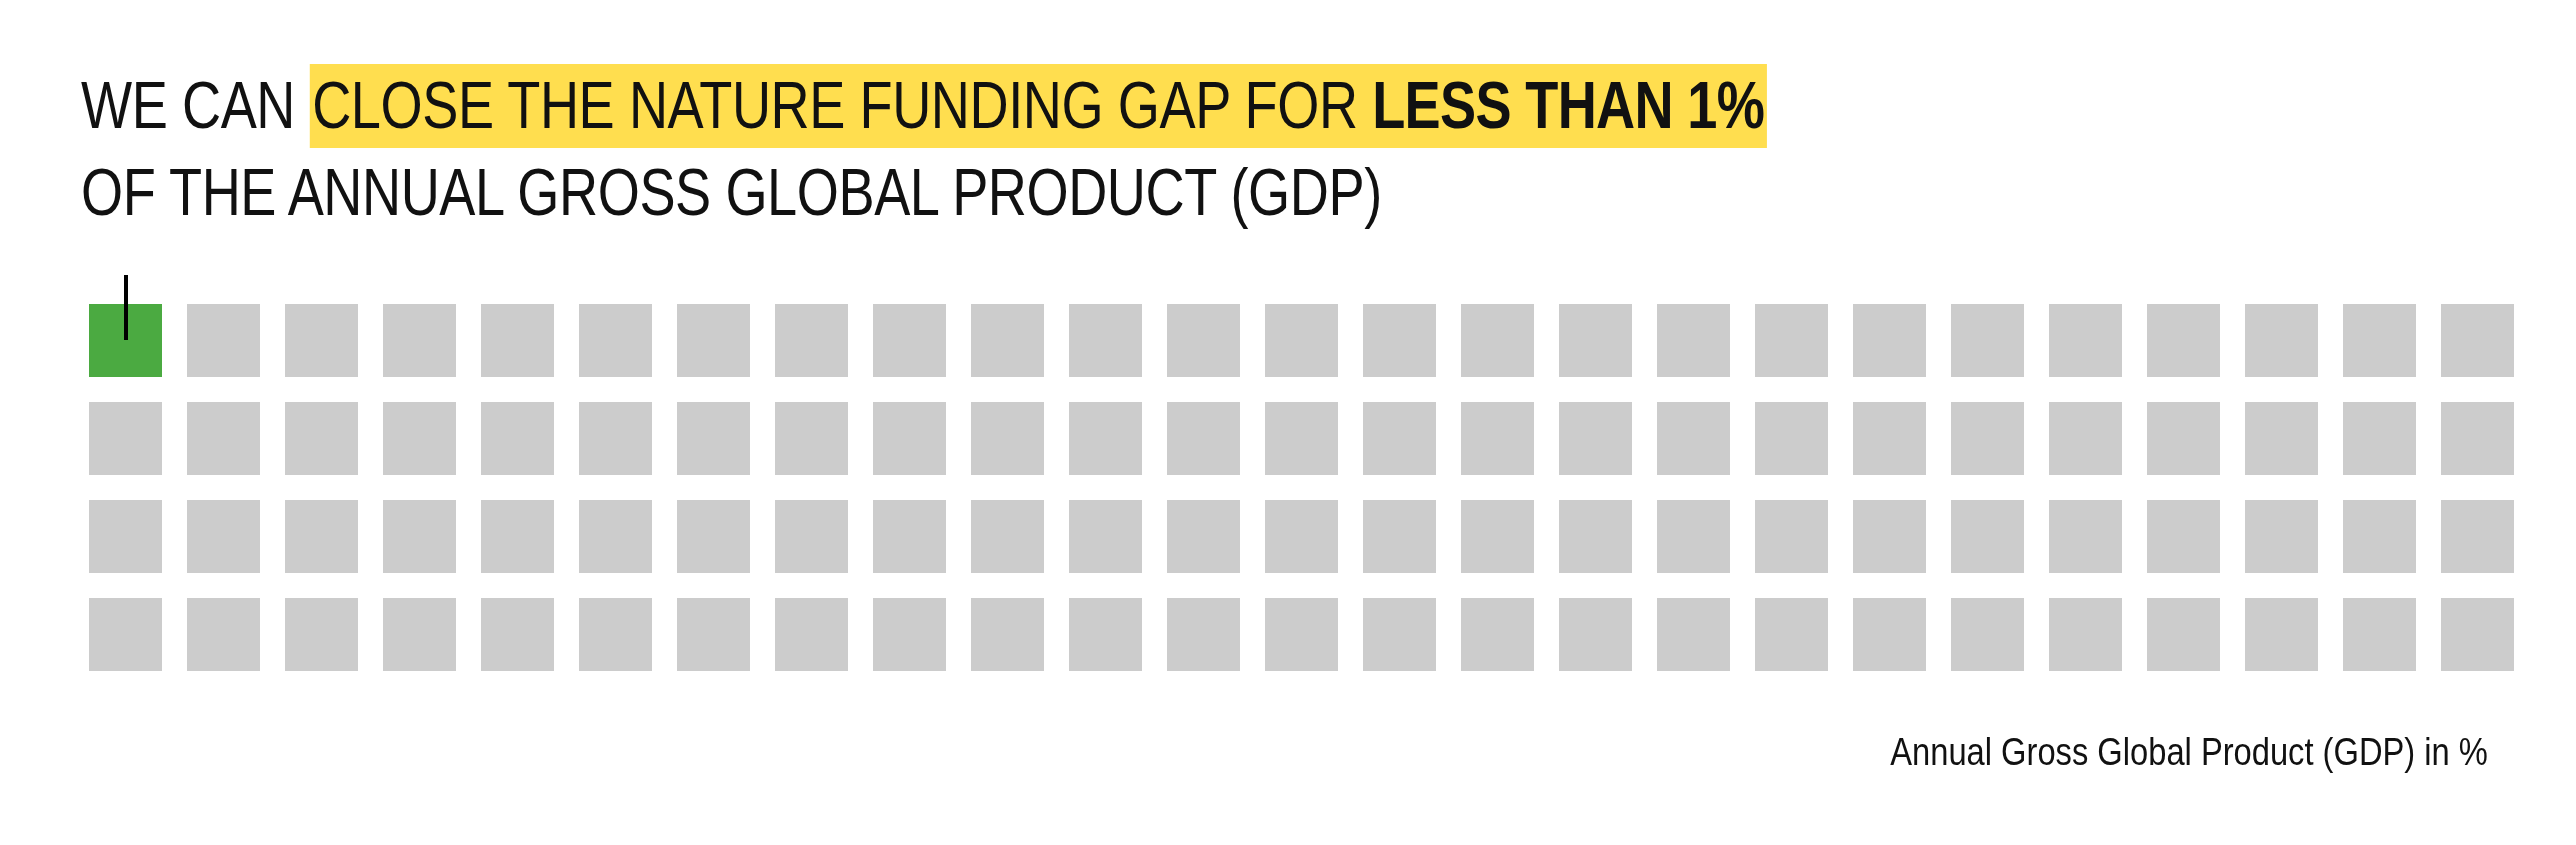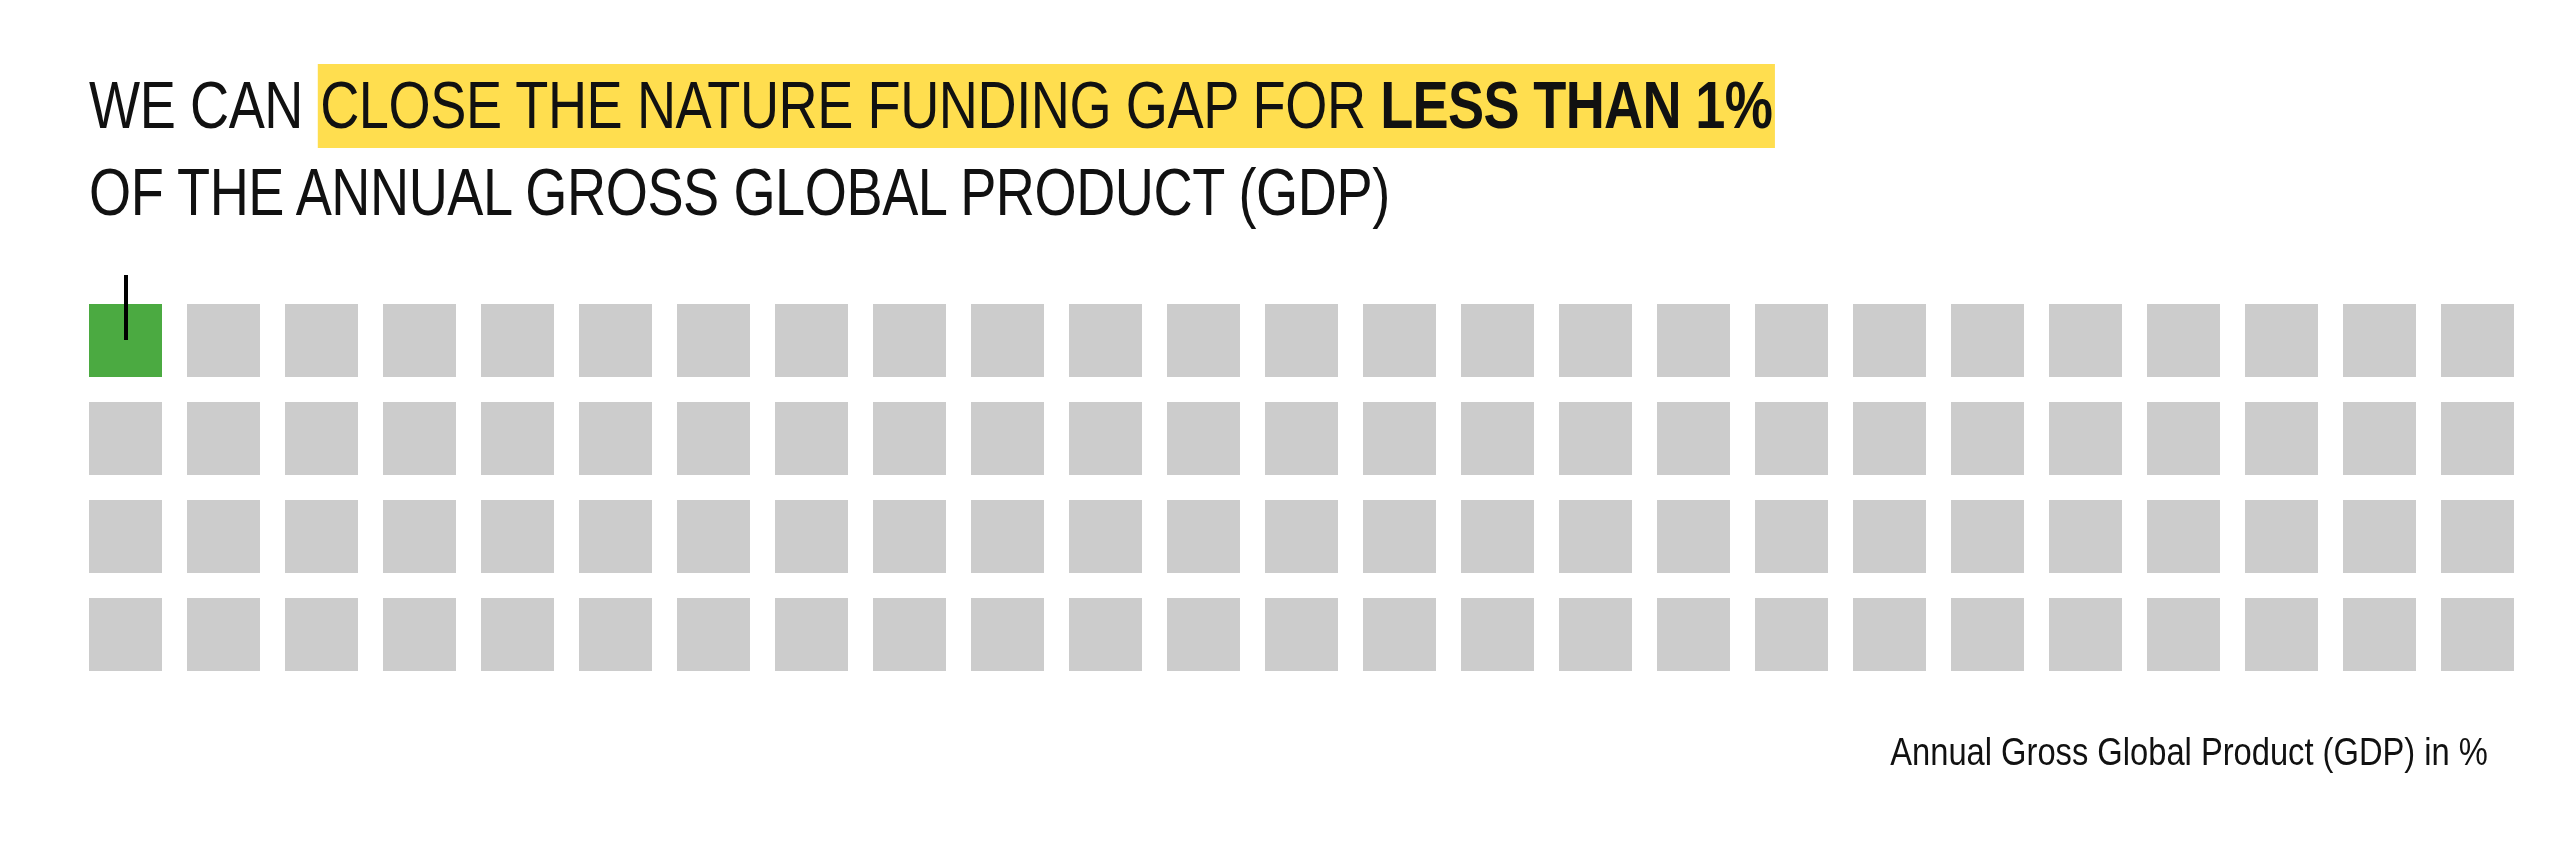--- a/index.html
+++ b/index.html
@@ -11,21 +11,21 @@
     width: 2577px;
     height: 846px;
     font-family: "Liberation Sans", "DejaVu Sans", sans-serif;
     overflow: hidden;
     position: relative;
   }
 
   
   #headline-block {
     position: absolute;
-    left: 89px;
+    left: 81px;
     top: 62px;
     width: 2401px;
   }
 
   .headline-line {
     font-size: 66px;
     line-height: 87px;
     letter-spacing: -0.5px;
     color: #111111;
     font-weight: 400;

